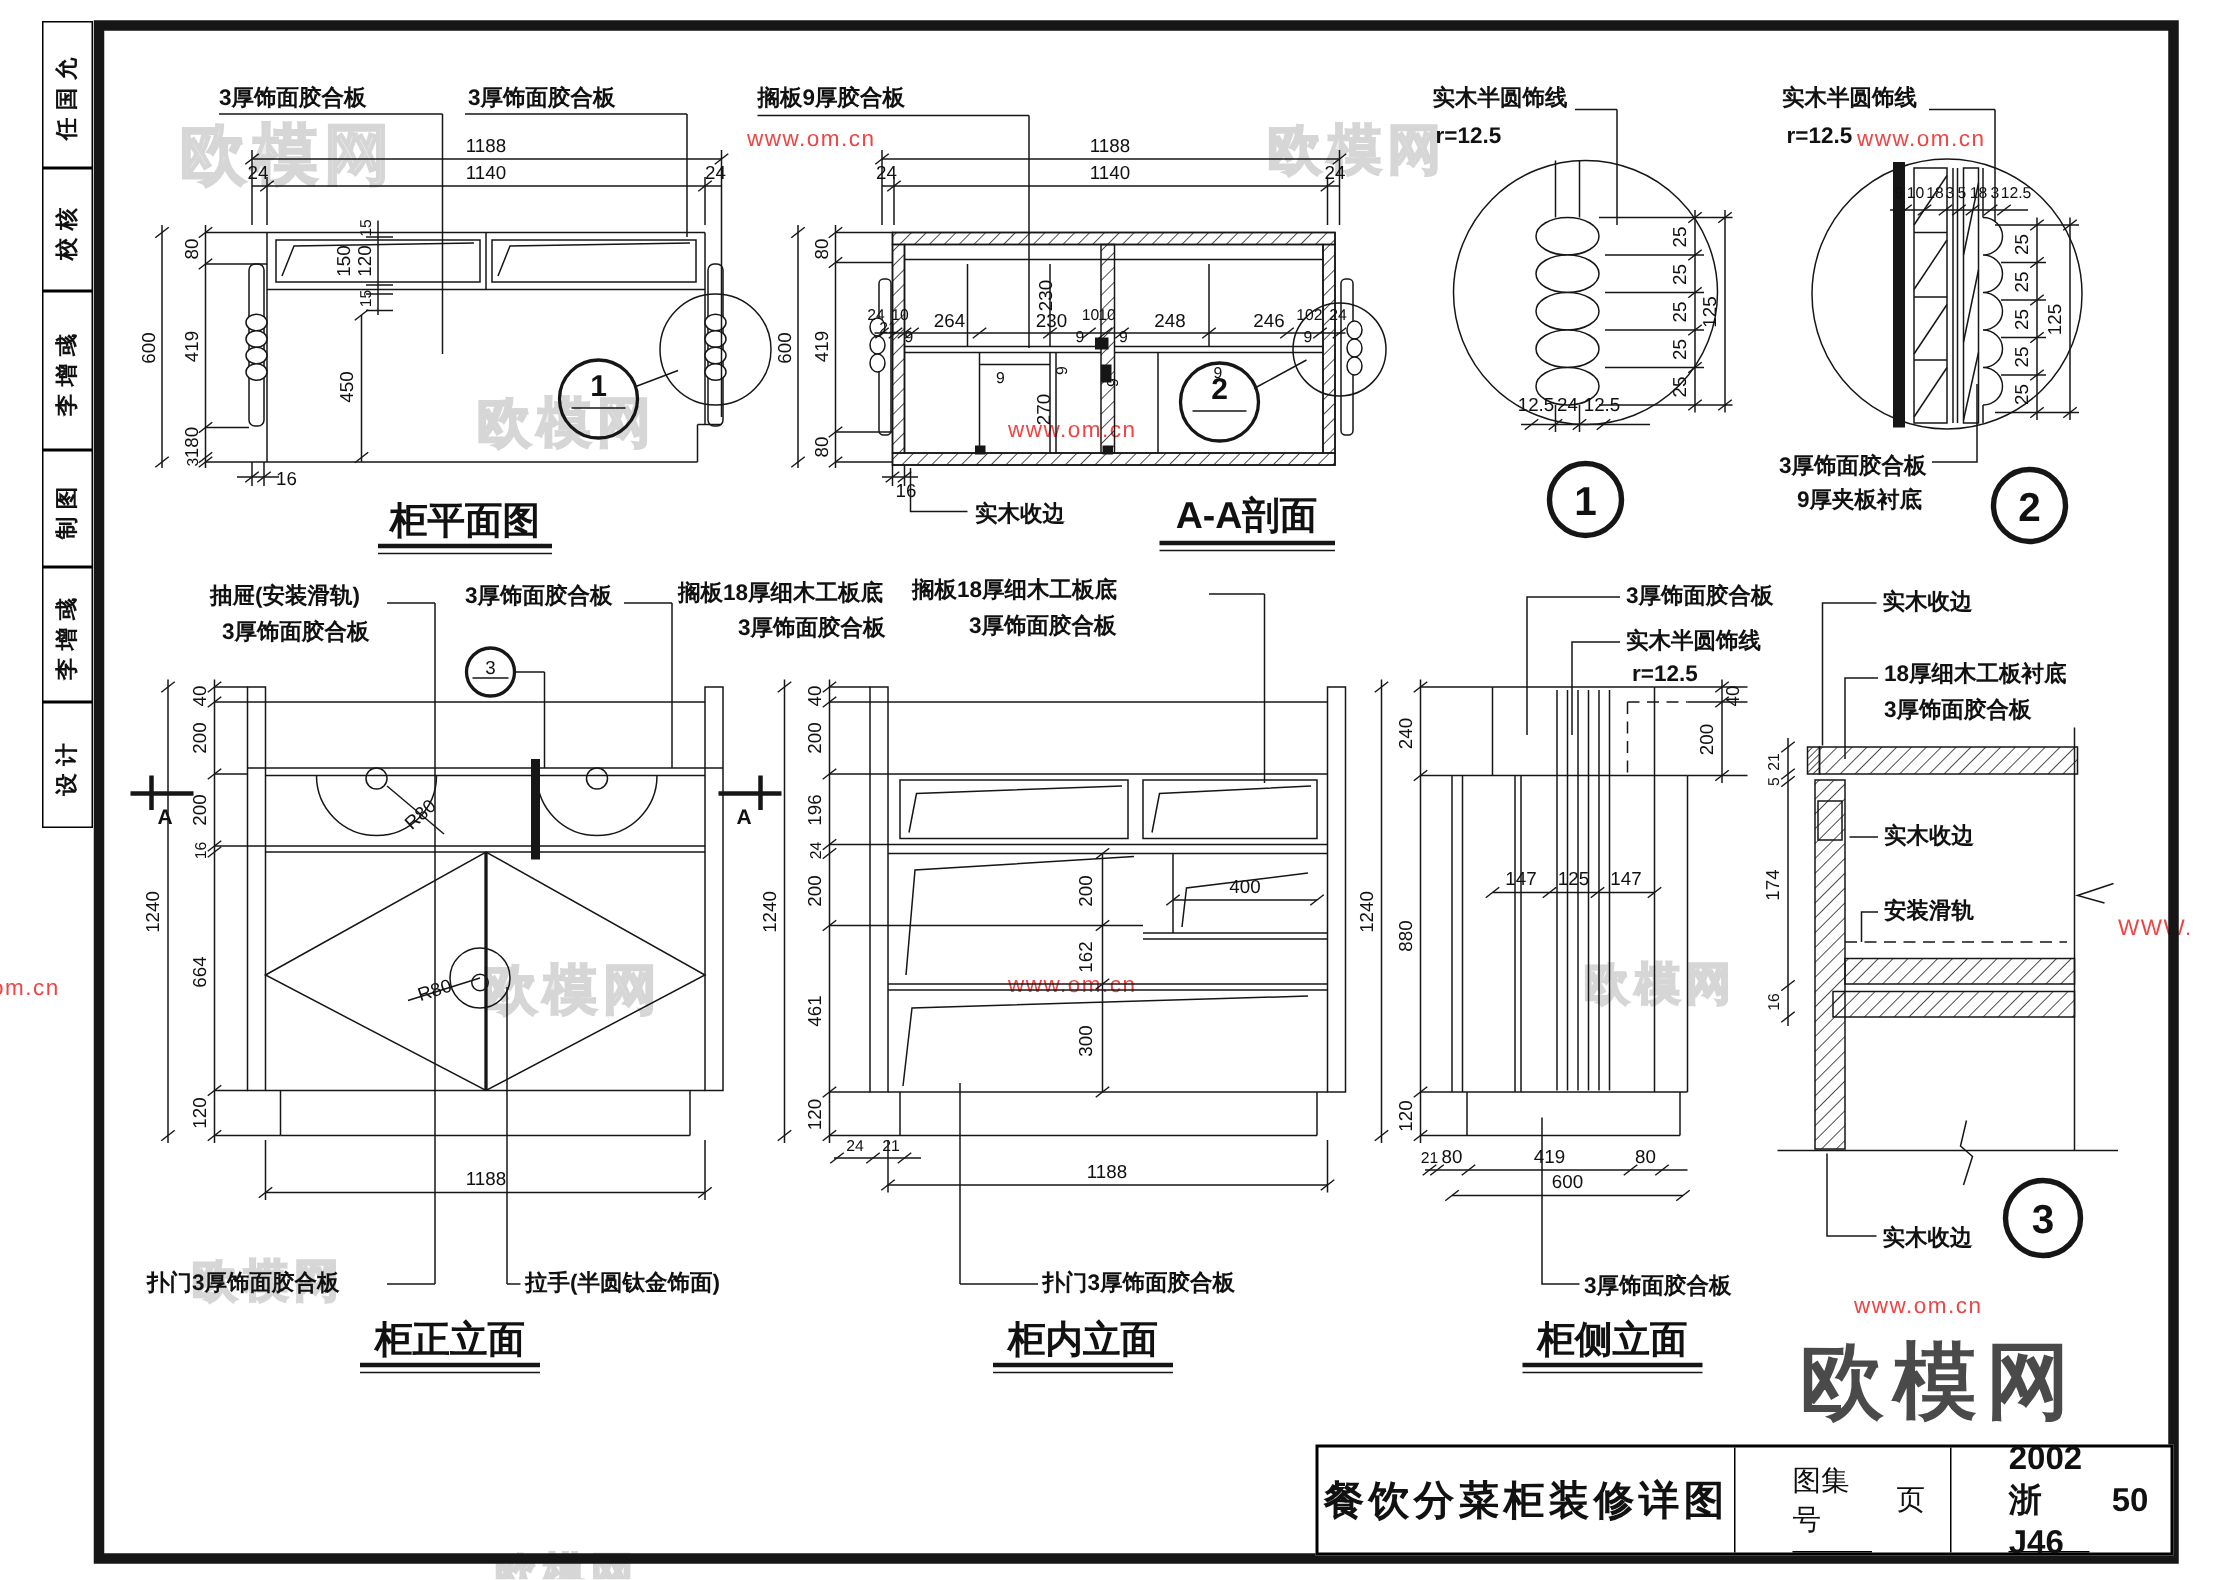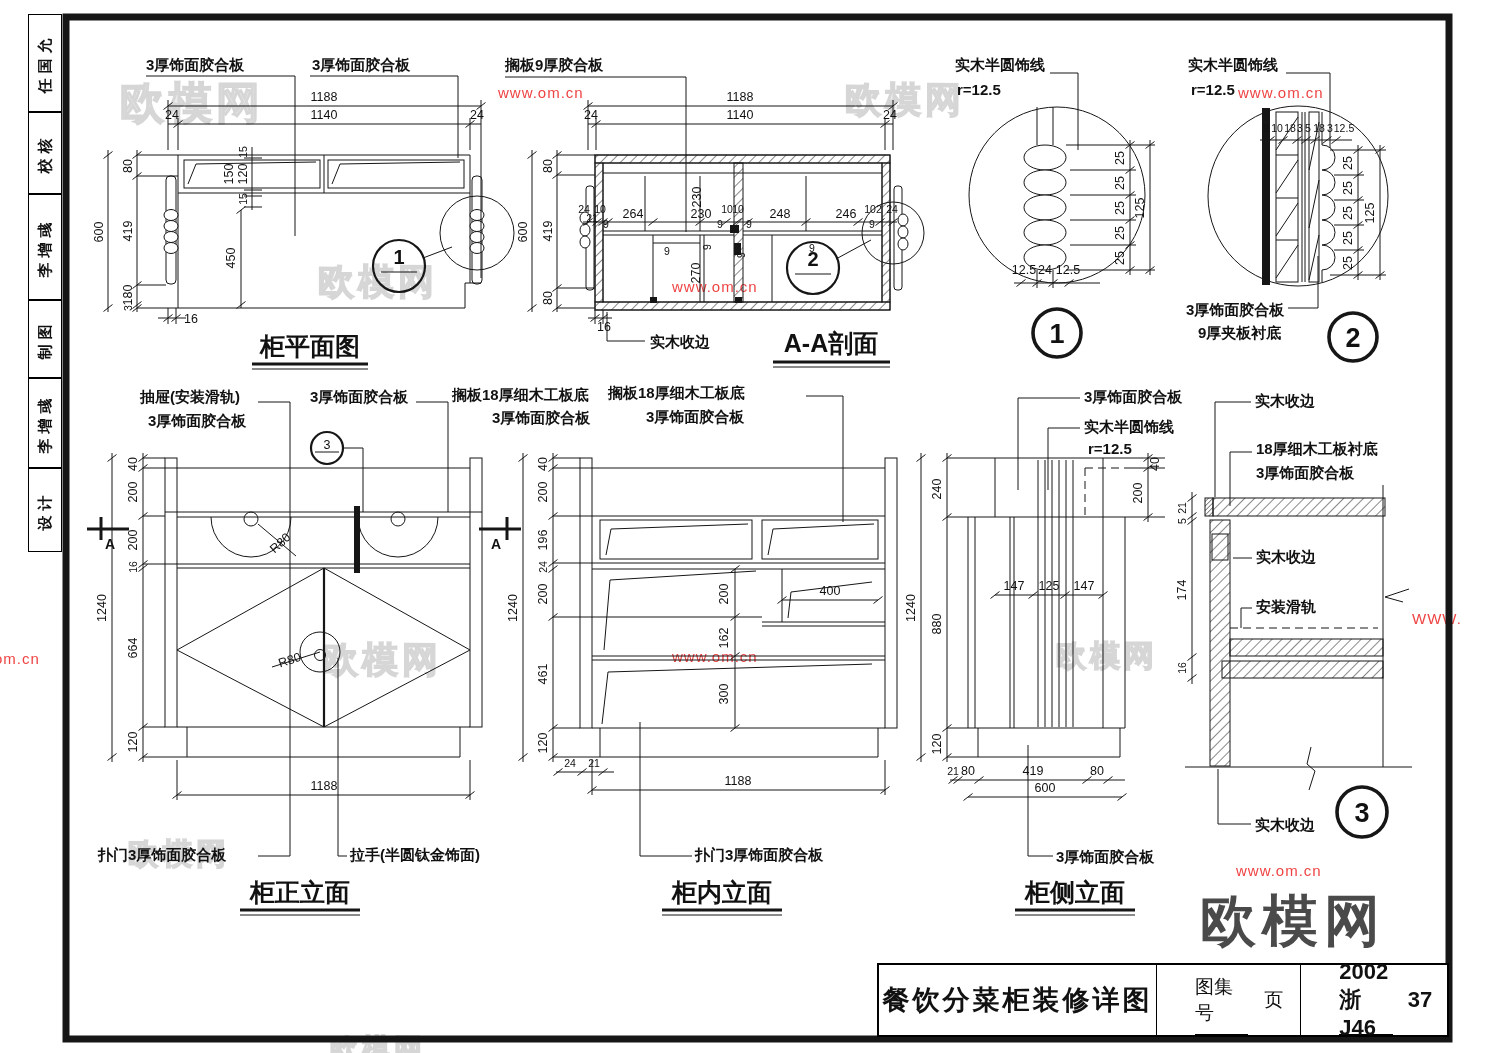--- a/index.html
+++ b/index.html
@@ -750,17 +750,17 @@
   <div class="brand-dark">欧模网</div>
 
   <div id="tb">
     <div class="big">餐饮分菜柜装修详图</div>
     <div class="col c1">
       <div class="cell r1 lbl">图集号</div>
       <div class="cell lbl">页</div>
     </div>
     <div class="col c2">
       <div class="cell r1 val">2002浙J46</div>
-      <div class="cell val">37</div>
+      <div class="cell val">50</div>
     </div>
   </div>
 
 </div>
 
 </body></html>

